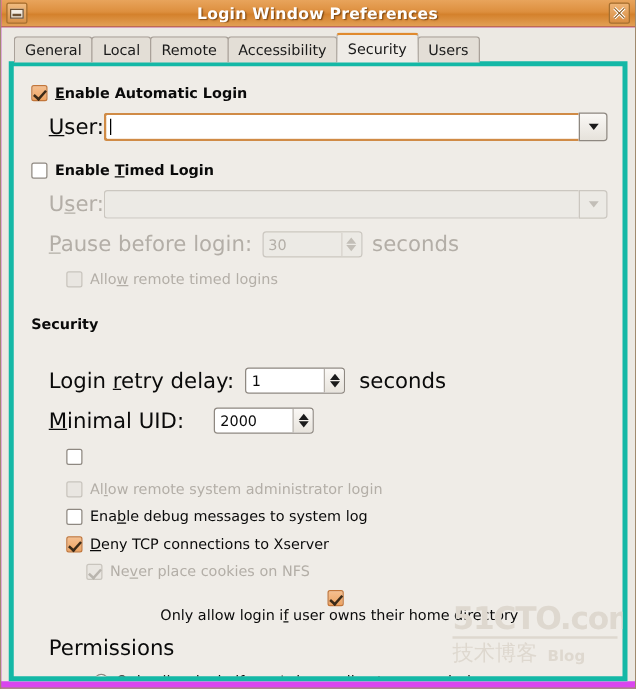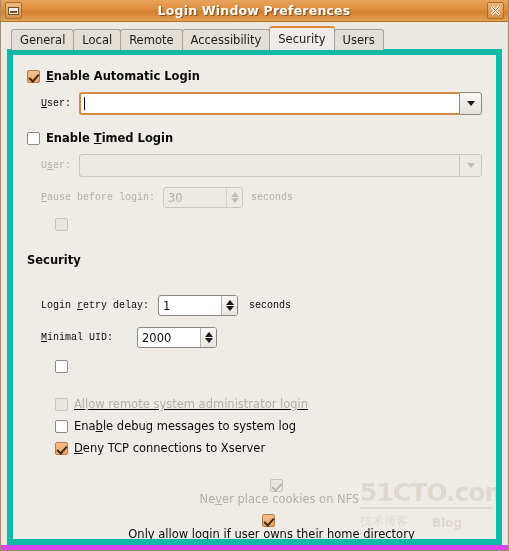--- a/index.html
+++ b/index.html
@@ -135,21 +135,21 @@
     border-right: 1px solid #a9a199;
     z-index: 3;
     font-weight: normal;
   }
   #tabpanel {
     position: relative;
     margin-top: -1px;
     height: 496px;
     box-sizing: border-box;
     background: #efece7;
-    border: 6px solid #14b8a6;
+    border: 4px solid #14b8a6;
     overflow: hidden;
     z-index: 1;
   }
 
   
   #content {
     position: relative;
     padding: 10px 14px 0 14px;
     height: 100%;
     box-sizing: border-box;
@@ -208,21 +208,21 @@
     flex: 0 0 auto;
     background: #ffffff;
     border: 1px solid #8e8881;
     border-radius: 50%;
     cursor: pointer;
   }
 
   .lbl { margin-left: 6px; font-size: 11.5px; color: #0a0a0a; white-space: nowrap; }
   .lbl.bold { font-weight: bold; }
   .lbl.dim { color: #b3aea7; }
-  .plain { font-size: 10px; color: #0a0a0a; white-space: nowrap; font-family: Liberation Mono, monospace; }
+  .plain { font-size: 17px; color: #0a0a0a; white-space: nowrap; }
   .plain.dim { color: #b3aea7; }
   .u { text-decoration: underline; }
 
   .section-head {
     font-weight: bold;
     font-size: 11.5px;
     color: #0a0a0a;
   }
 
   
@@ -353,31 +353,31 @@
     line-height: 26px;
     border-bottom: 2px solid #ded8cf;
     padding-bottom: 1px;
   }
   #wm-bottom {
     display: flex;
     align-items: flex-end;
     margin-top: 2px;
   }
   #wm-cn {
-    font-size: 12px;
+    font-size: 17px;
     font-weight: normal;
     color: #ded8cf;
     letter-spacing: 0px;
     line-height: 20px;
   }
   #wm-blog {
     font-size: 12px;
     font-weight: bold;
     color: #ded8cf;
-    margin-left: 24px;
+    margin-left: 8px;
     line-height: 16px;
   }
 </style>
 </head>
 <body>
 
 <div id="window">
 
   <div id="titlebar">
     <div id="title-icon">
@@ -460,20 +460,21 @@
             <div class="btns">
               <span class="up"></span>
               <span class="dn"></span>
             </div>
           </div>
           <span class="plain dim" style="margin-left:8px;">seconds</span>
         </div>
 
         <div class="row indent2" style="margin-top:10px;">
           <div class="chk disabled"></div>
+          <span class="lbl dim">Allo<span class="u">w</span> remote timed logins</span>
         </div>
 
         <div class="section-head" style="margin-top:22px;">Security</div>
 
         <div class="row indent1" style="margin-top:28px;">
           <span class="plain">Login <span class="u">r</span>etry delay:</span>
           <div class="spin" style="margin-left:9px;">
             <div class="val">1</div>
             <div class="btns">
               <span class="up"></span>
@@ -491,36 +492,36 @@
               <span class="up"></span>
               <span class="dn"></span>
             </div>
           </div>
         </div>
 
         <div class="row indent2" style="margin-top:12px;">
           <div class="chk"></div>
         </div>
 
-        <div class="row indent2" style="margin-top:24px;text-decoration:underline;">
+        <div class="row indent2" style="margin-top:12px;">
           <div class="chk disabled"></div>
           <span class="lbl dim">Al<span class="u">l</span>ow remote system administrator login</span>
         </div>
 
         <div class="row indent2" style="margin-top:8px;">
           <div class="chk"></div>
           <span class="lbl">Ena<span class="u">b</span>le debug messages to system log</span>
         </div>
 
         <div class="row indent2" style="margin-top:8px;">
           <div class="chk checked"></div>
           <span class="lbl"><span class="u">D</span>eny TCP connections to Xserver</span>
         </div>
 
-        <div class="row" style="margin-top:24px; margin-left:44px;flex-direction:column;">
+        <div class="row" style="margin-top:8px; margin-left:44px;">
           <div class="chk disabled checked"></div>
           <span class="lbl dim">Ne<span class="u">v</span>er place cookies on NFS</span>
         </div>
 
         <div class="row indent2" style="margin-top:8px;flex-direction:column;">
           <div class="chk checked"></div>
           <span class="lbl">Only allow login i<span class="u">f</span> user owns their home directory</span>
         </div>
 
         <div style="margin-top:10px; margin-left:14px;" class="plain">Permissions</div>

